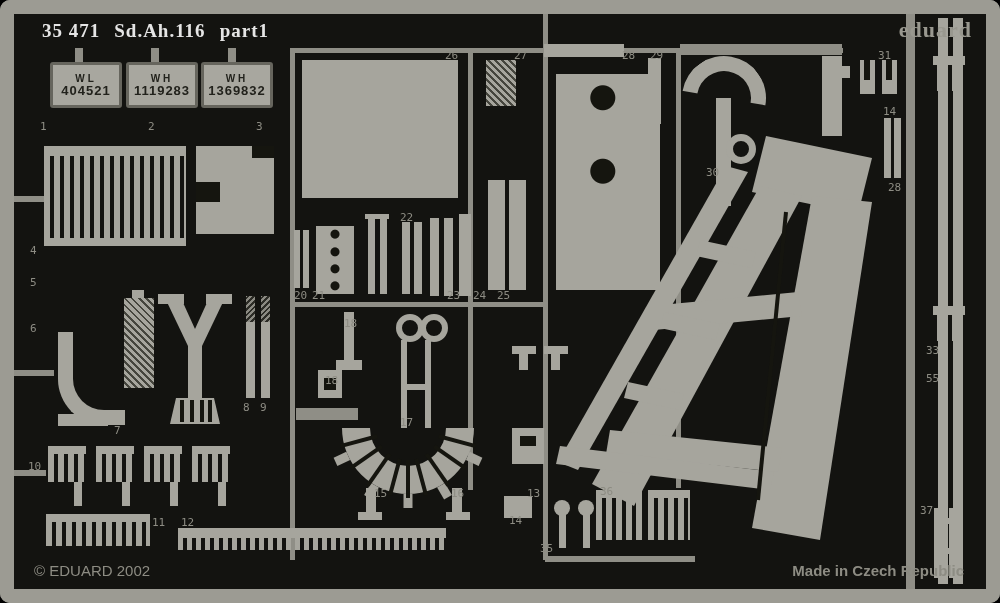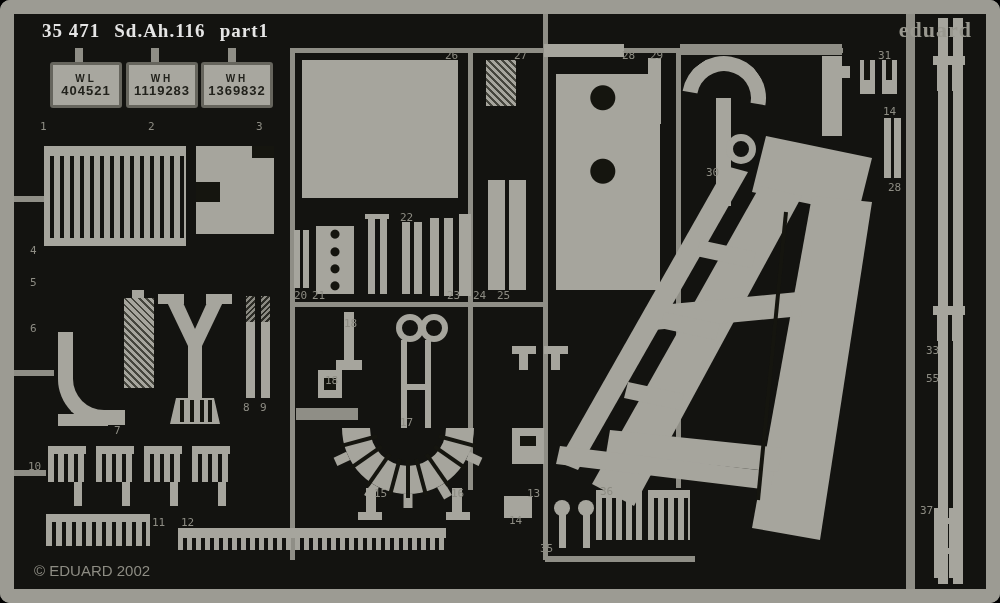--- a/index.html
+++ b/index.html
@@ -250,20 +250,21 @@
   <div class="p" style="left:596px;top:490px;width:46px;height:8px"></div>
   <div class="teeth" style="left:596px;top:498px;width:46px;height:42px"></div>
   <div class="p" style="left:648px;top:490px;width:42px;height:8px"></div>
   <div class="teeth" style="left:648px;top:498px;width:42px;height:42px"></div>
 
   <div class="hdr">
     <span>35 471</span><span>Sd.Ah.116</span><span>part1</span>
   </div>
   <div class="brand">eduard</div>
   <div class="foot-l">© EDUARD 2002</div>
+  <div class="foot-r">Made in Czech Republic</div>
 
   <span class="num" style="left:40px;top:120px">1</span>
   <span class="num" style="left:148px;top:120px">2</span>
   <span class="num" style="left:256px;top:120px">3</span>
   <span class="num" style="left:30px;top:244px">4</span>
   <span class="num" style="left:30px;top:276px">5</span>
   <span class="num" style="left:30px;top:322px">6</span>
   <span class="num" style="left:114px;top:424px">7</span>
   <span class="num" style="left:243px;top:401px">8</span>
   <span class="num" style="left:260px;top:401px">9</span>

